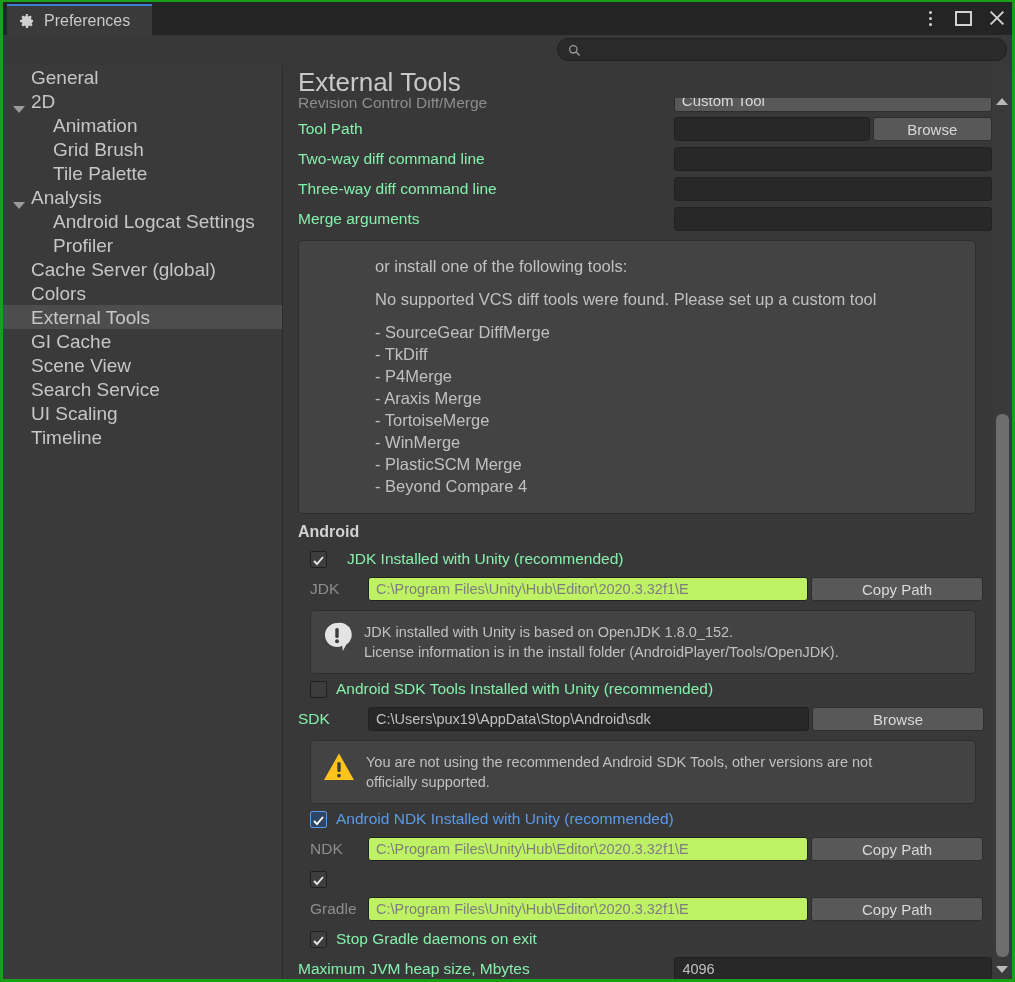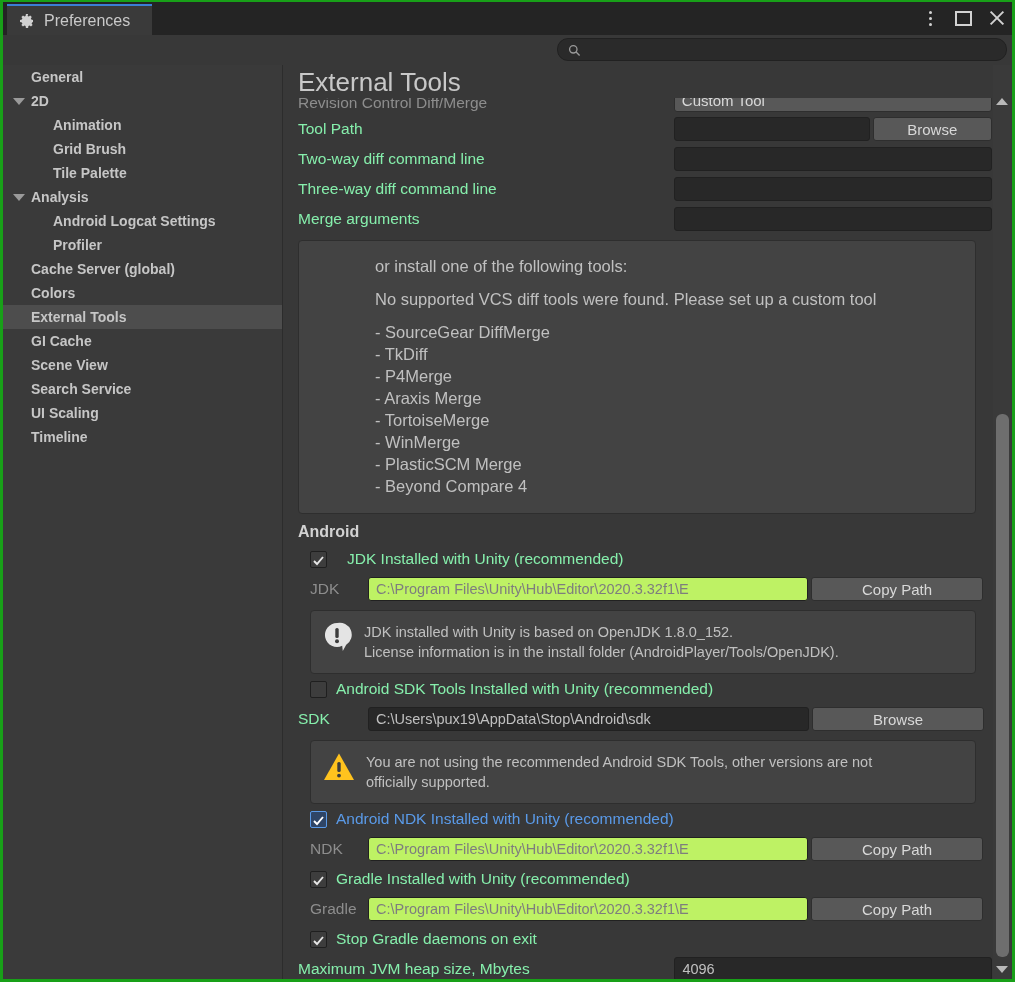--- a/index.html
+++ b/index.html
@@ -67,24 +67,23 @@
   }
 
   
   .sidebar {
     position: absolute; left: 0; top: 63px; bottom: 0; width: 280px;
     background: #3a3a3a;
     border-right: 1px solid #2c2c2c;
     overflow: hidden;
   }
   .tree-item {
-    height: 24px; display: flex; align-items: center;
-    color: #c6c6c6; font-size: 14px; white-space: nowrap;
+    height: 24px; display: flex; align-items: flex-end;
+    color: #c6c6c6; font-size: 19px; white-space: nowrap;
     padding-right: 4px;
-    font-weight: bold;
   }
   .tree-item.sel { background: #4d4d4d; }
   .fold {
     width: 16px; margin-left: 8px; flex: 0 0 16px;
     display: flex; align-items: center; justify-content: center;
   }
   .fold.spacer { visibility: hidden; }
   .tri {
     width: 0; height: 0;
     border-left: 6px solid transparent; border-right: 6px solid transparent;
@@ -454,21 +453,20 @@
       </div>
 
       <div class="row" style="padding-left:26px;">
         <span class="chk on">
           <span class="mark">
             <svg viewBox="0 0 13 13" width="13" height="13">
                 <polyline points="2,7 5,10 11,3" fill="none" stroke="#e6e6e6" stroke-width="1.9"></polyline>
               </svg>
           </span>
         </span>
-        <span class="lbl" style="margin-left:9px">Gradle Installed with Unity (recommended)</span>
       </div>
 
       <div class="row" style="padding-left:26px;">
         <div class="lbl dim" style="width:58px">Gradle</div>
         <div class="fld ro" style="width:440px;">C:\Program Files\Unity\Hub\Editor\2020.3.32f1\E</div>
         <div class="btn" style="width:172px; margin-left:3px;">Copy Path</div>
       </div>
 
       <div class="row" style="padding-left:26px;">
         <span class="chk on">

